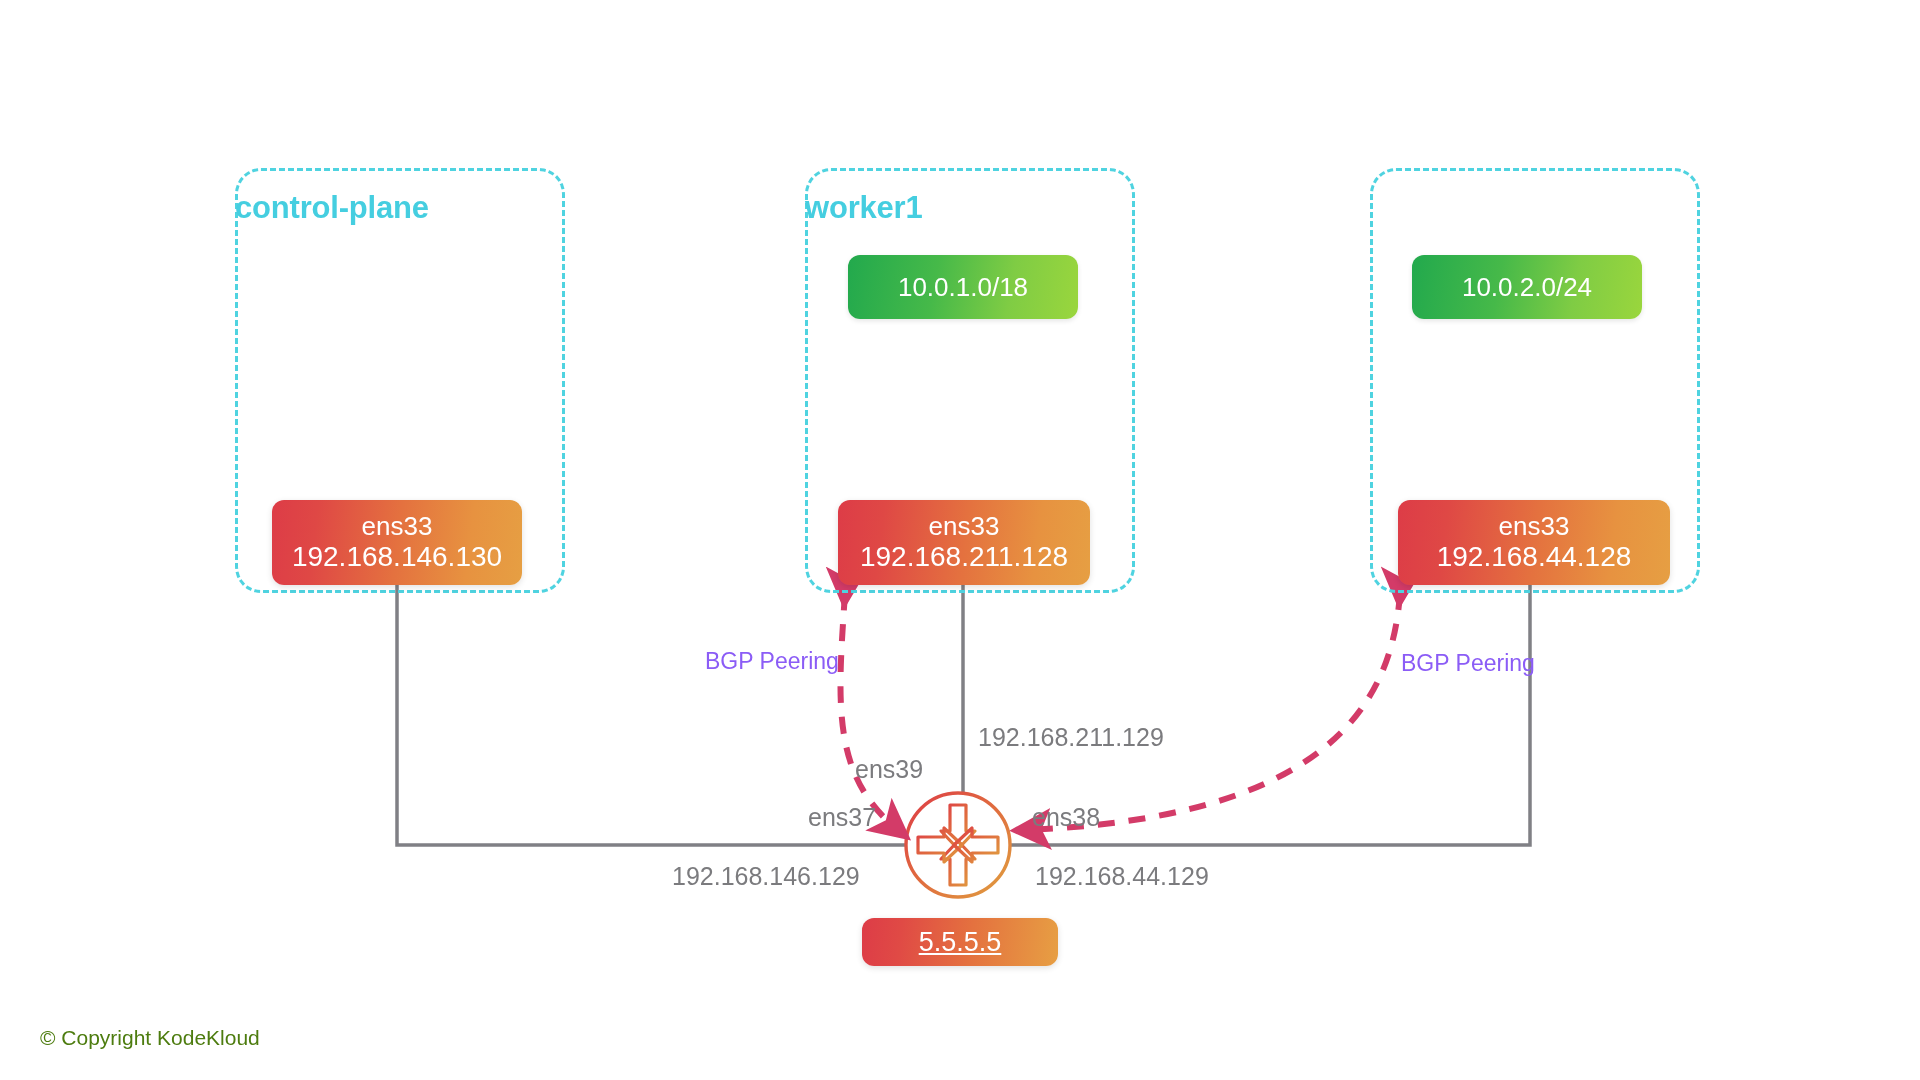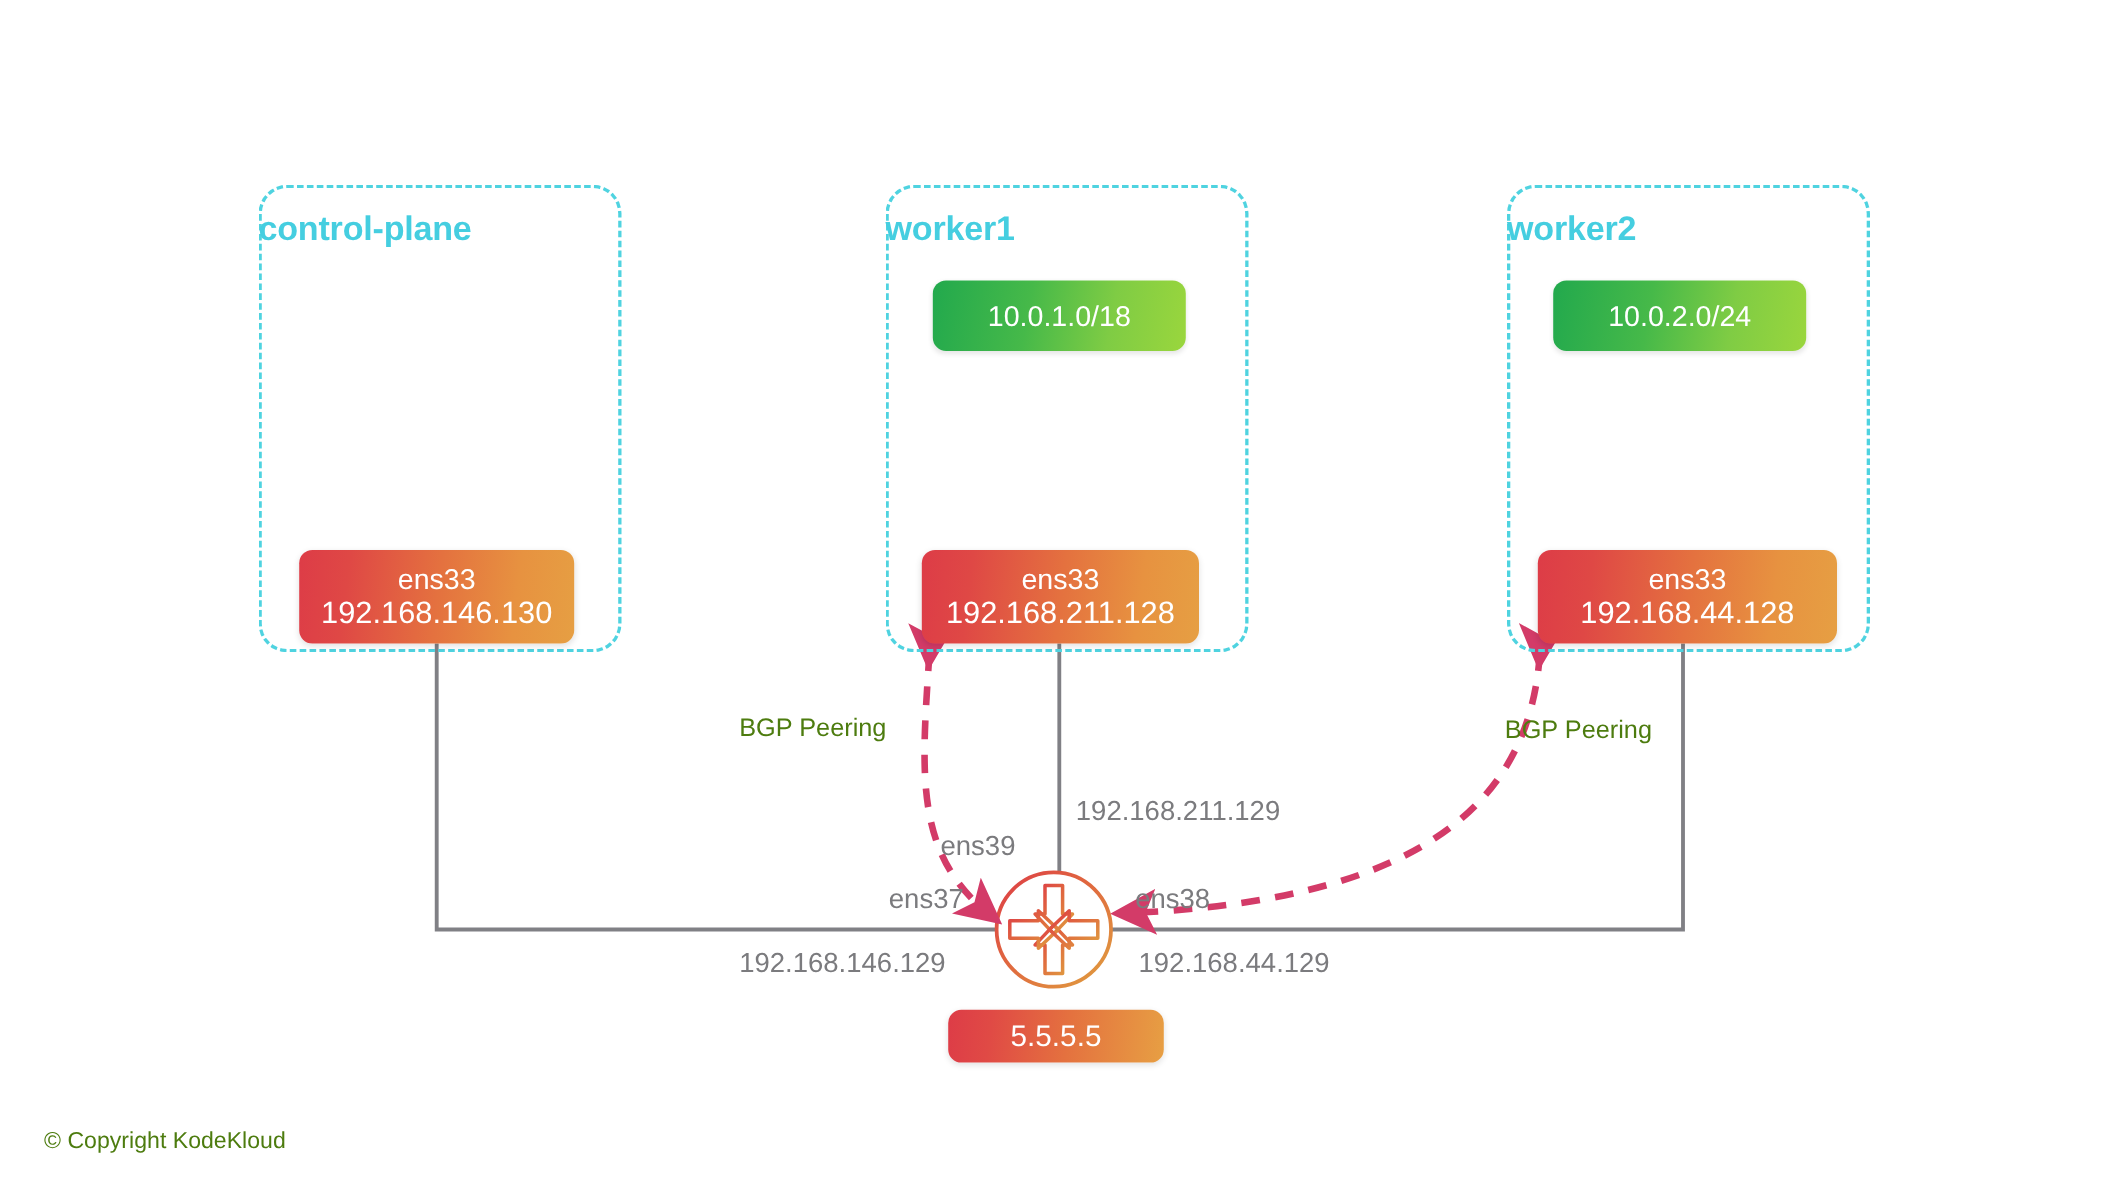--- a/index.html
+++ b/index.html
@@ -78,34 +78,36 @@
   .router-pill {
     position: absolute;
     border-radius: 12px;
     background: linear-gradient(97deg, #dd3c47 0%, #e04a45 20%, #e4713f 55%, #e79f43 100%);
     display: flex;
     align-items: center;
     justify-content: center;
     color: #ffffff;
     font-size: 27px;
     box-shadow: 0 2px 6px rgba(0,0,0,0.12);
+    text-decoration: underline;
   }
 
   
   .lbl {
     position: absolute;
     color: #7b7b7e;
     font-size: 25px;
     white-space: nowrap;
   }
   .lbl-bgp {
     position: absolute;
-    color: #4d7c0f;
+    color: #8b5cf6;
     font-size: 23px;
     white-space: nowrap;
+    margin-left: 33px;
   }
   .copyright {
     position: absolute;
     color: #4d7c0f;
     font-size: 21px;
     white-space: nowrap;
   }
 
   
   #wires, #arrows, #router-icon {
@@ -174,21 +176,20 @@
 
   <div class="node-box" style="left:805px; top:168px; width:330px; height:425px;"></div>
   <div class="node-title" style="left:805px; top:190px; width:330px;">worker1</div>
   <div class="cidr-pill" style="left:848px; top:255px; width:230px;">10.0.1.0/18</div>
   <div class="iface-pill" style="left:838px; top:500px; width:252px; height:85px;">
     <span class="if-name">ens33</span>
     <span class="if-ip">192.168.211.128</span>
   </div>
 
   <div class="node-box" style="left:1370px; top:168px; width:330px; height:425px;"></div>
-  <div class="node-title" style="left:1370px; top:190px; width:330px;">worker2</div>
   <div class="cidr-pill" style="left:1412px; top:255px; width:230px;">10.0.2.0/24</div>
   <div class="iface-pill" style="left:1398px; top:500px; width:272px; height:85px;">
     <span class="if-name">ens33</span>
     <span class="if-ip">192.168.44.128</span>
   </div>
 
   <div class="lbl" style="left:855px; top:755px;">ens39</div>
   <div class="lbl" style="left:978px; top:723px;">192.168.211.129</div>
 
   <div class="lbl" style="left:808px; top:803px;">ens37</div>

